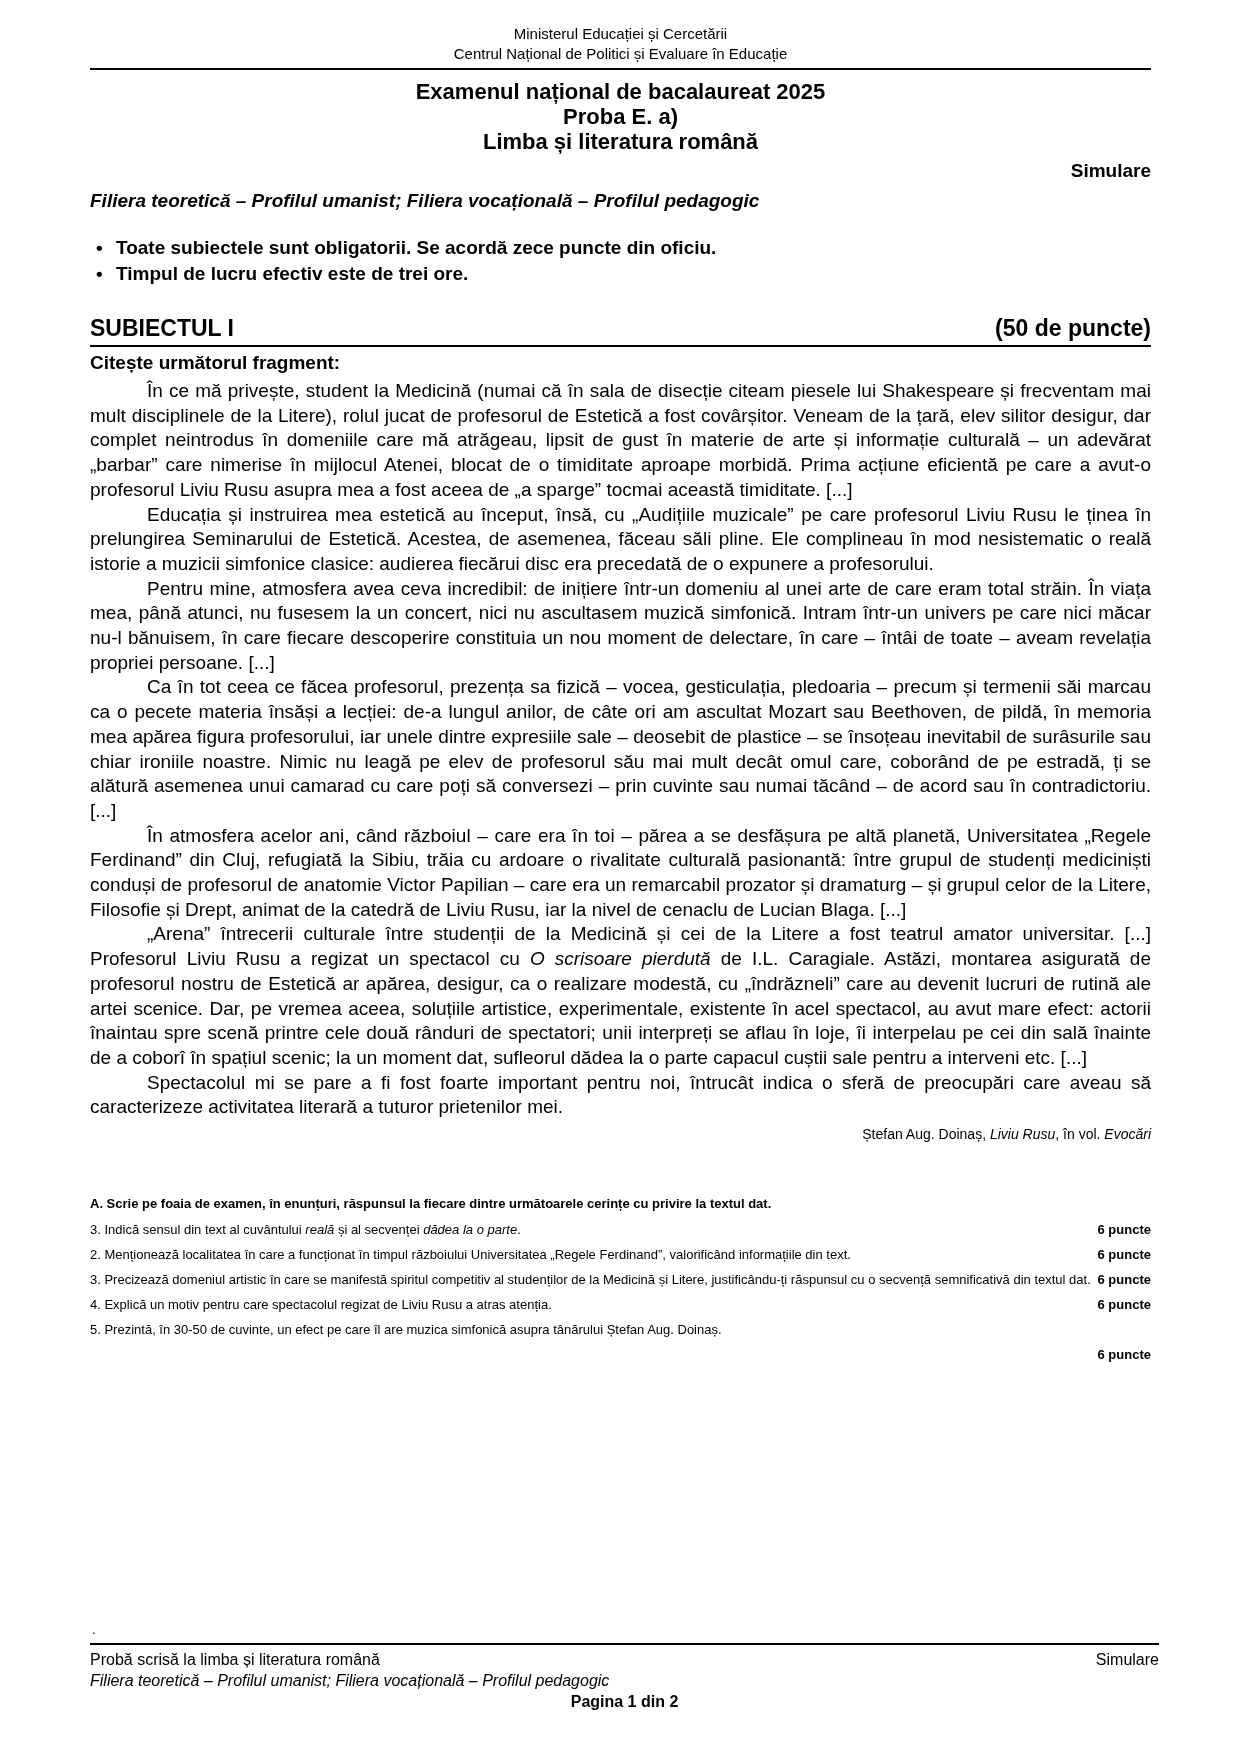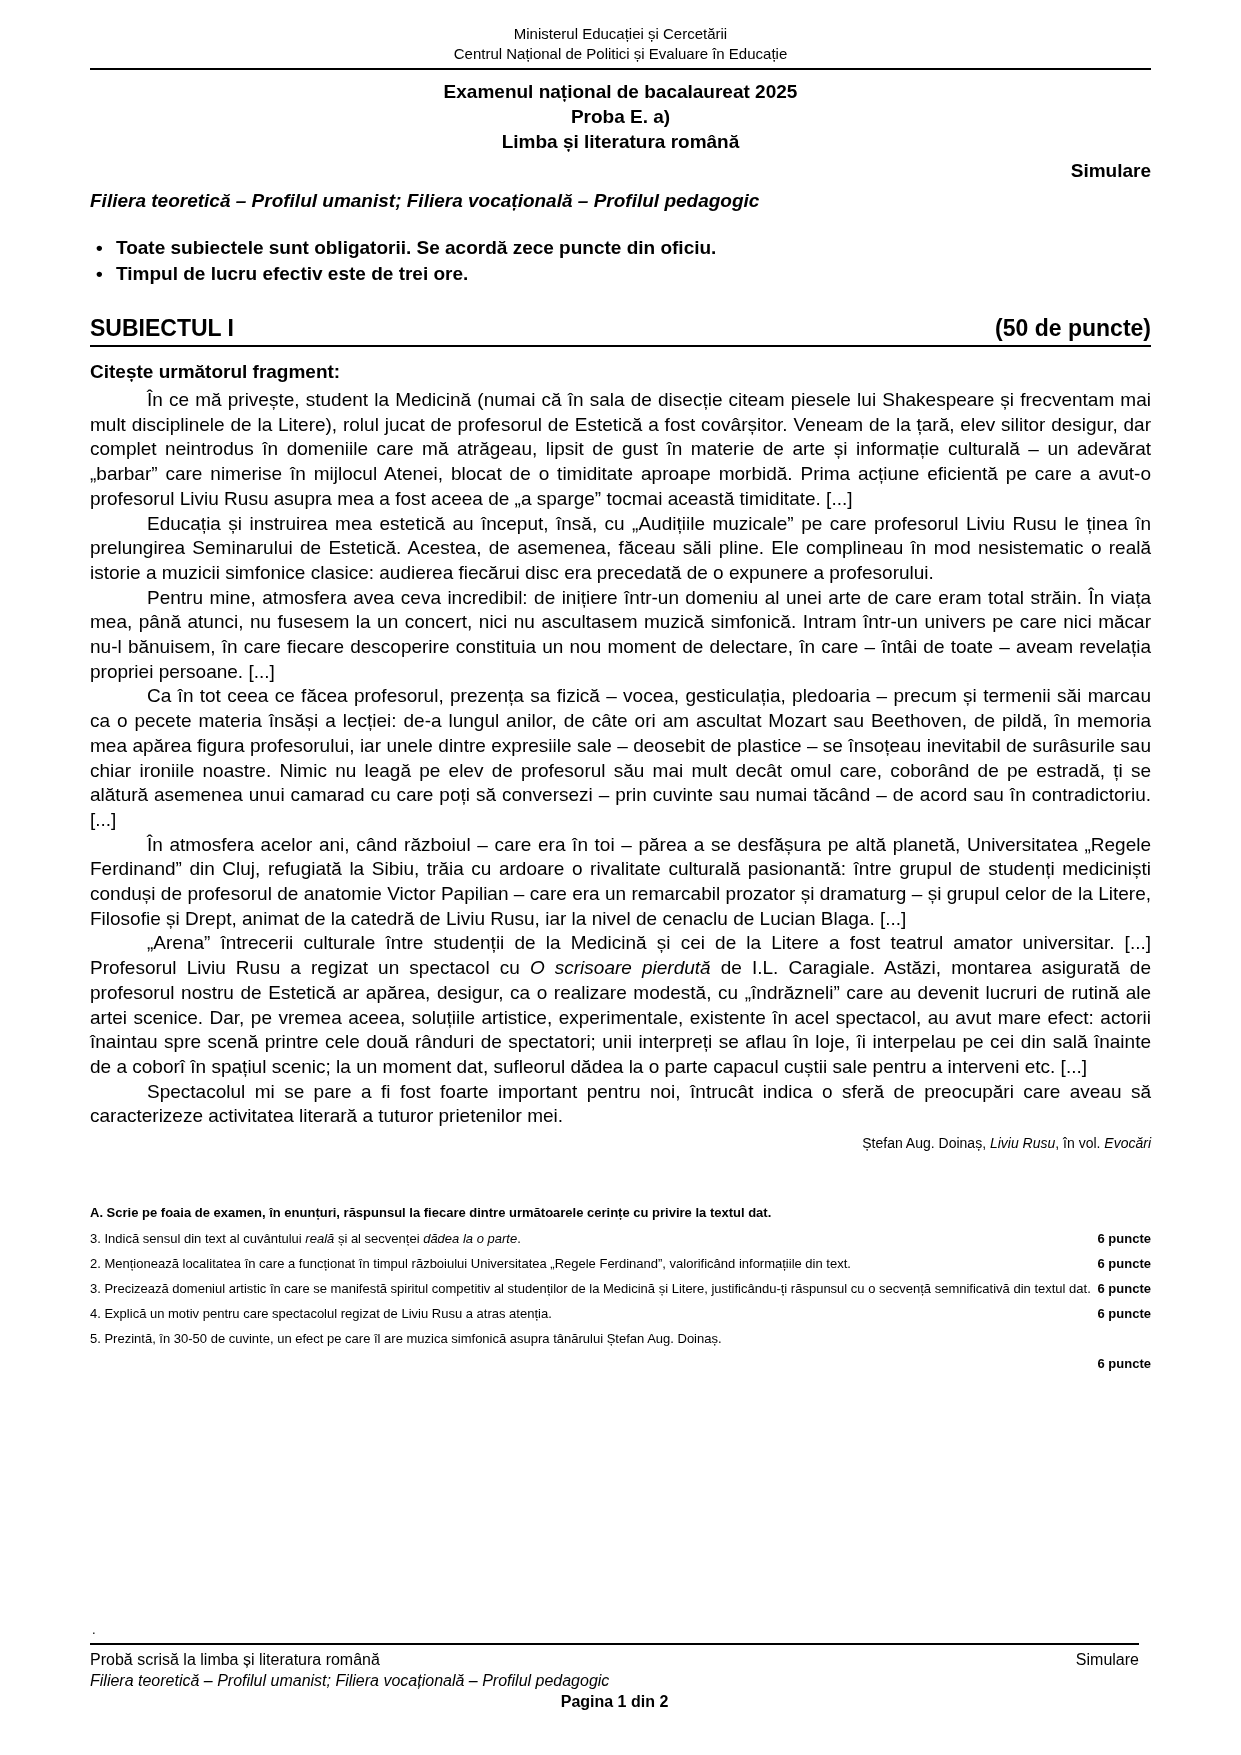--- a/index.html
+++ b/index.html
@@ -4,44 +4,44 @@
 <style>
   * { margin:0; padding:0; box-sizing:border-box; }
   html,body { background:#fff; }
   body { font-family:"Liberation Sans", sans-serif; color:#000; }
   .page {
     width:1241px; height:1755px; margin:0 auto; background:#fff;
     padding:24px 90px 16px 90px; position:relative; overflow:hidden;
   }
   .hdr { text-align:center; font-size:15px; line-height:20px; }
   .hdr-rule { border-bottom:2px solid #000; margin-top:4px; }
-  .title-block { text-align:center; font-weight:700; font-size:19px; line-height:25px; margin-top:9px; }
+  .title-block { text-align:center; font-weight:700; font-size:22px; line-height:25px; margin-top:9px; }
   .simulare-line { text-align:right; font-weight:700; font-size:19px; line-height:24px; margin-top:5px; }
   .filiera-line { font-weight:700; font-style:italic; font-size:19px; line-height:24px; margin-top:6px; }
   .bullets { margin-top:22px; font-weight:700; font-size:19px; }
   .bullet-row { padding-left:26px; position:relative; line-height:26px; }
   .bullet-row .dot { position:absolute; left:6px; top:0; }
   .subject-row {
     display:flex; justify-content:space-between; font-weight:700; font-size:23px;
     margin-top:28px; border-bottom:2px solid #000; padding-bottom:3px;
   }
-  .intro-line { font-weight:700; font-size:19px; line-height:25px; margin-top:12px; }
+  .intro-line { font-weight:700; font-size:19px; line-height:25px; margin-top:3px; }
   .bodytext { margin-top:4px; font-size:19px; line-height:24.7px; text-align:justify; }
   .bodytext .para { text-indent:57px; }
   .it { font-style:italic; }
   .attribution { text-align:right; font-size:14px; line-height:25px; margin-top:2px; }
   .section-a { margin-top:44px; font-size:13px; line-height:25px; }
   .section-a-heading { font-weight:700; text-align:justify; }
   .req-list { margin-top:1px; }
   .req-item { position:relative; text-align:justify; line-height:25px; }
   .req-item .points { position:absolute; right:0; bottom:0; font-weight:700; }
   .req-item-last { text-align:justify; line-height:25px; }
   .points-own-line { text-align:right; font-weight:700; line-height:25px; }
   .stray { position:absolute; left:92px; top:1622px; font-size:13px; }
-  .footer { position:absolute; left:90px; right:102px; top:1643px; border-top:2px solid #000; padding-top:4px; font-size:16px; line-height:21px; }
+  .footer { position:absolute; left:90px; right:82px; top:1643px; border-top:2px solid #000; padding-top:4px; font-size:16px; line-height:21px; }
   .footer-row1 { display:flex; justify-content:space-between; }
   .footer-filiera { font-style:italic; }
   .footer-page { text-align:center;font-weight:bold; }
 </style>
 </head>
 <body>
 
 <div class="page">
 
   <div class="hdr">

